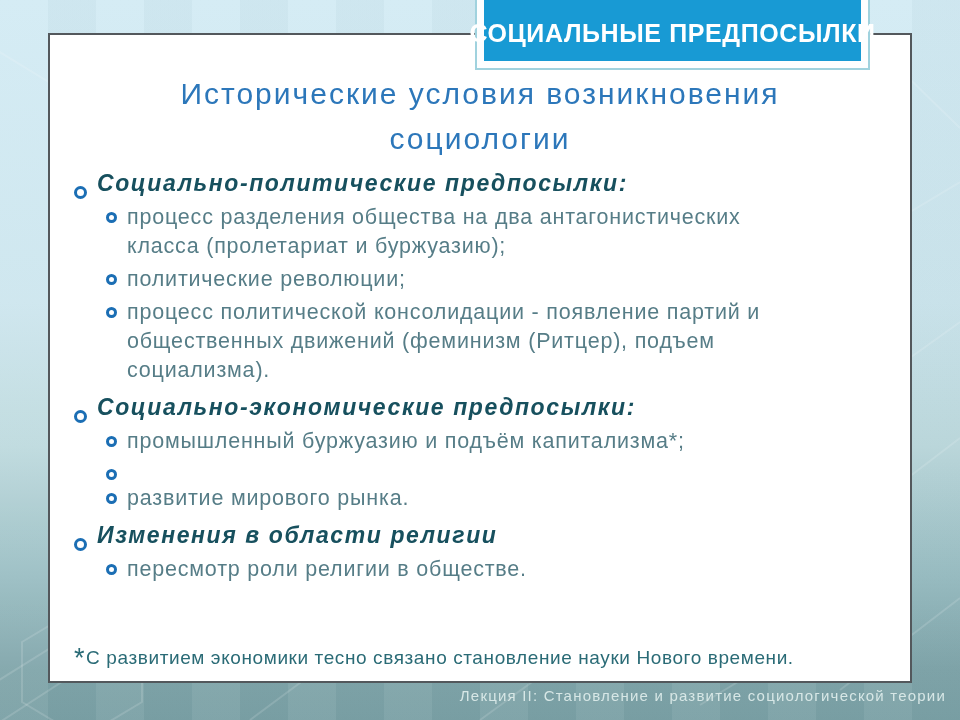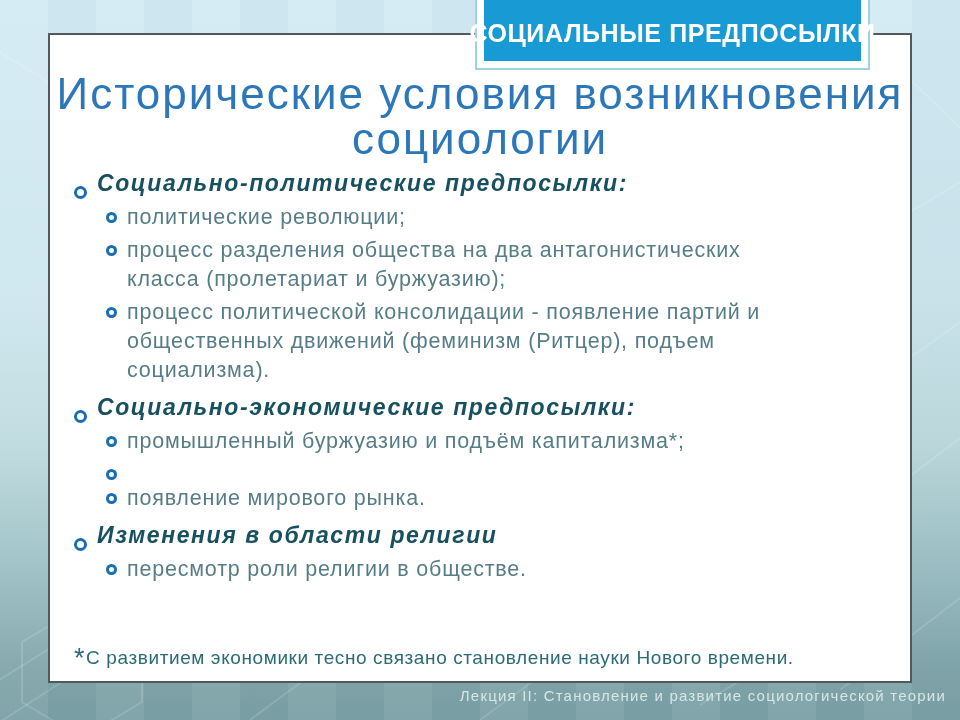--- a/index.html
+++ b/index.html
@@ -28,21 +28,21 @@
     box-shadow:0 0 0 2px #a0d2de;
     display:flex;align-items:center;justify-content:center;z-index:5;
   }
   .badge-label{
     color:#ffffff;font-size:25px;font-weight:bold;letter-spacing:0.6px;
     padding-top:6px;white-space:nowrap;
   }
 
   .title{
     padding-top:36px;text-align:center;color:#2c77ba;
-    font-size:44px;line-height:45px;letter-spacing:2px;font-weight:normal;
+    font-size:30px;line-height:45px;letter-spacing:2px;font-weight:normal;
   }
 
   .content{margin:4px 28px 0 24px;}
 
   .heading-row{display:flex;align-items:flex-end;margin-top:6px;}
   .heading-text{
     color:#17505e;font-size:23px;font-weight:bold;font-style:italic;
     line-height:32px;letter-spacing:1.6px;
   }
   .sub{margin-left:30px;}
@@ -102,25 +102,25 @@
   <div class="content">
 
     <div>
       <div class="heading-row">
         <span class="ring lg"></span>
         <span class="heading-text">Социально-политические предпосылки:</span>
       </div>
       <div class="sub">
         <div class="item-row">
           <span class="ring sm"></span>
-          <span class="item-text">политические революции;</span>
+          <span class="item-text">процесс разделения общества на два антагонистических класса (пролетариат и буржуазию);</span>
         </div>
         <div class="item-row">
           <span class="ring sm"></span>
-          <span class="item-text">процесс разделения общества на два антагонистических класса (пролетариат и буржуазию);</span>
+          <span class="item-text">политические революции;</span>
         </div>
         <div class="item-row">
           <span class="ring sm"></span>
           <span class="item-text">процесс политической консолидации - появление партий и общественных движений (феминизм (Ритцер), подъем социализма).</span>
         </div>
       </div>
     </div>
 
     <div>
       <div class="heading-row">
@@ -130,21 +130,21 @@
       <div class="sub">
         <div class="item-row">
           <span class="ring sm"></span>
           <span class="item-text">промышленный буржуазию и подъём капитализма*;</span>
         </div>
         <div class="item-row">
           <span class="ring sm"></span>
         </div>
         <div class="item-row">
           <span class="ring sm"></span>
-          <span class="item-text">появление мирового рынка.</span>
+          <span class="item-text">развитие мирового рынка.</span>
         </div>
       </div>
     </div>
 
     <div>
       <div class="heading-row">
         <span class="ring lg"></span>
         <span class="heading-text">Изменения в области религии</span>
       </div>
       <div class="sub">

